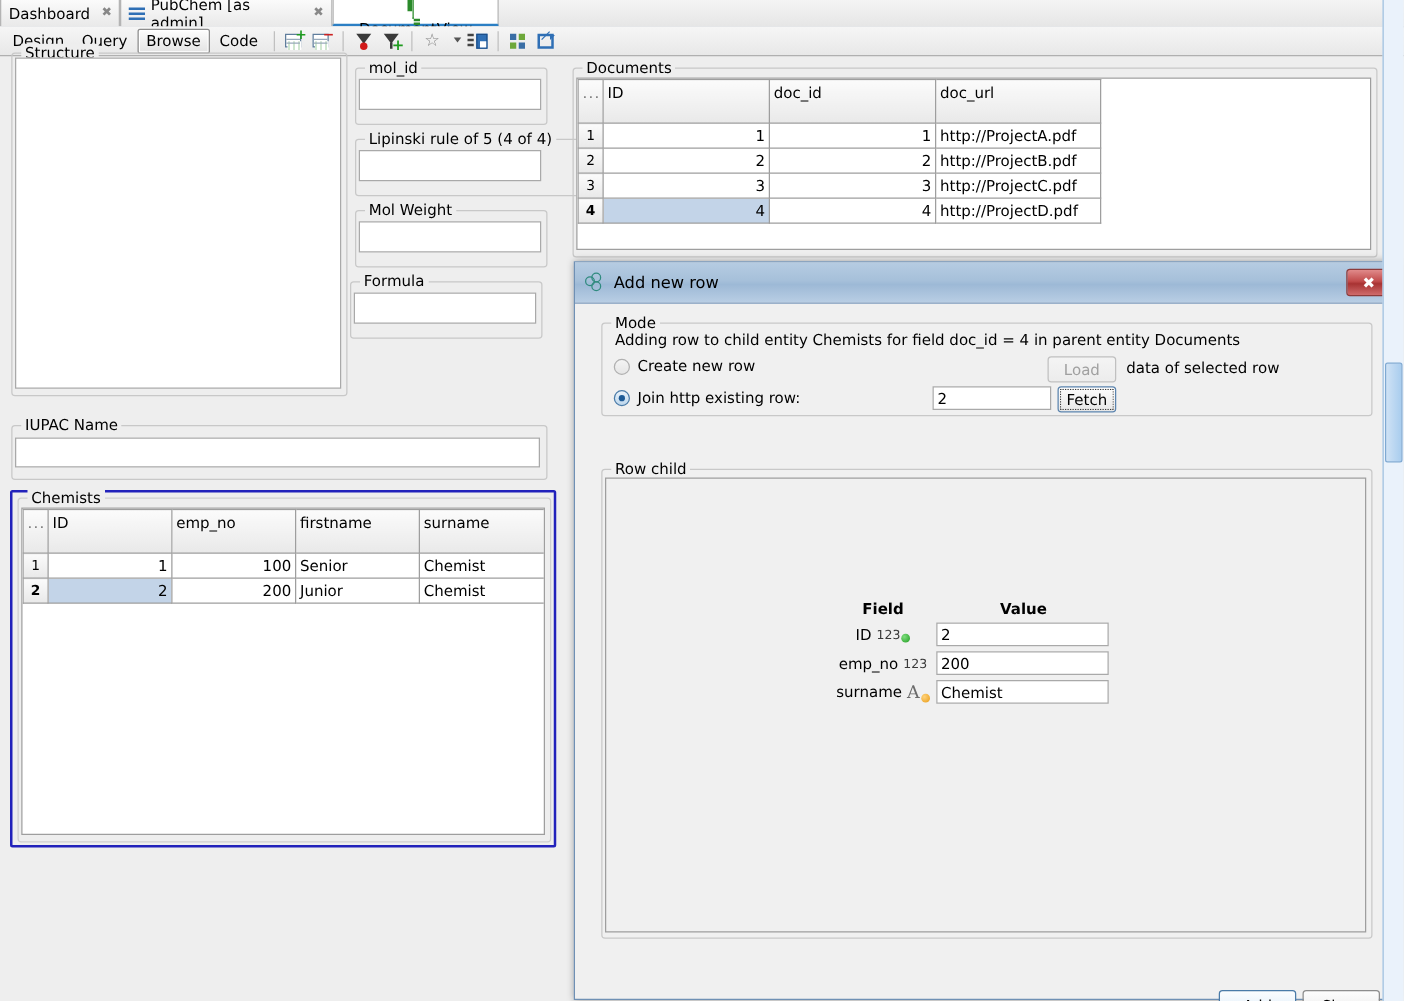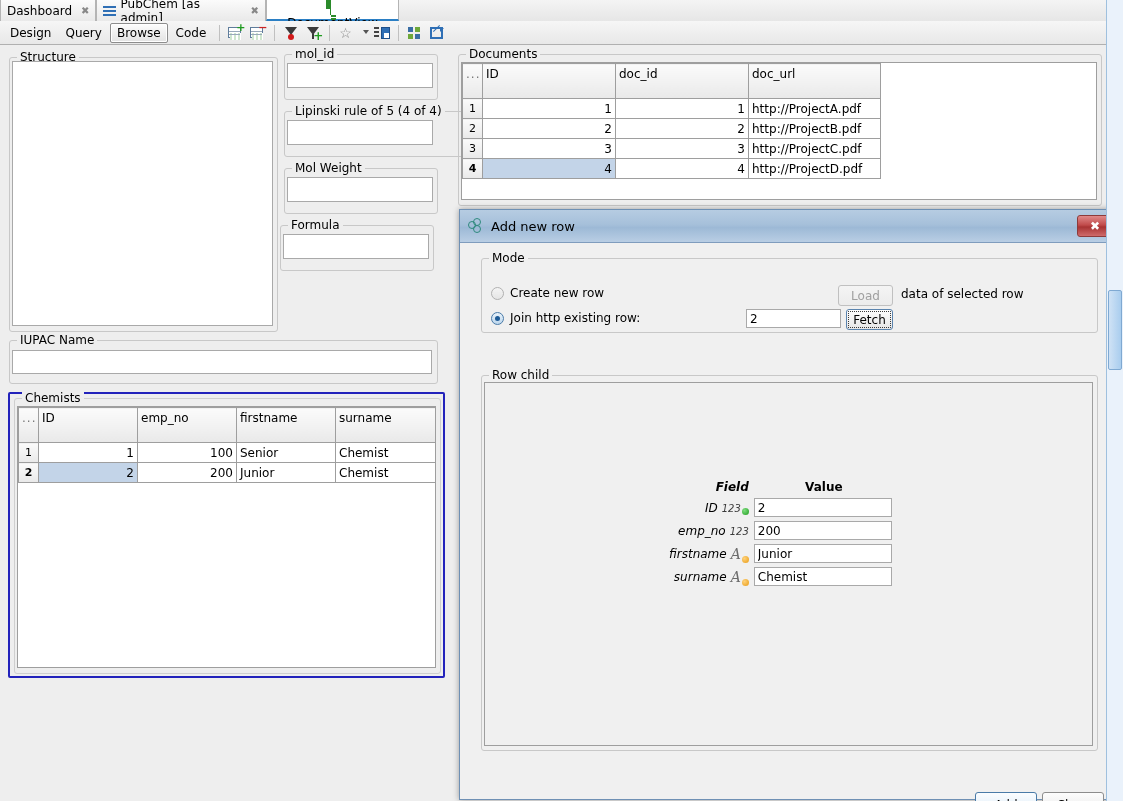--- a/index.html
+++ b/index.html
@@ -130,21 +130,21 @@
     border-radius:50%;background:#1d5a96;}
   .radio.off{opacity:.75;}
 
   .btn{border:1px solid #8d8d8d;border-radius:3px;
     background:linear-gradient(#fdfdfd,#e6e6e6);font-size:12px;
     display:flex;align-items:center;justify-content:center;cursor:pointer;color:#000;}
   .btn.disabled{color:#a0a0a0;background:linear-gradient(#f4f4f4,#ececec);border-color:#c0c0c0;}
   .btn.focusdot{outline:1px dotted #3a3a3a;outline-offset:-3px;border-color:#5b84ae;}
   .btn.defaultbtn{border:1px solid #4a7ba8;background:linear-gradient(#fbfdff,#d8e8f6);}
 
-  .fv-label{text-align:right;font-size:12px;white-space:nowrap;font-style:italic;}
+  .fv-label{text-align:center;font-size:12px;white-space:nowrap;}
   .ftype{font-size:10px;margin-left:4px;color:#3a3a3a;vertical-align:middle;}
   .ftype .badge{display:inline-block;width:7px;height:7px;border-radius:50%;
     vertical-align:bottom;margin-left:1px;}
   .badge-g{background:radial-gradient(circle at 35% 35%,#7ede7e,#1f9b1f);}
   .badge-o{background:radial-gradient(circle at 35% 35%,#ffd27a,#e89b15);}
   .typeA{font-size:14px;color:#6b6b6b;font-family:"DejaVu Serif","Liberation Serif",serif;}
 
   
   .vscroll{position:absolute;right:0;top:0;width:16px;height:801px;
     background:#eaf2fb;border-left:1px solid #9fc0de;}
@@ -234,21 +234,21 @@
           <s></s>
         </span>
     </div>
     <div class="tbicon">
       <span class="extbox"></span>
         <span class="extarrow"></span>
         <span class="extarrow2"></span>
     </div>
   </div>
 
-  <div class="group" style="left:9px;top:57px;width:267px;height:273px;">
+  <div class="group" style="left:9px;top:42px;width:267px;height:273px;">
     <div class="legend">Structure</div>
     <div class="panelbox" style="position:absolute;left:2px;top:3px;width:261px;height:265px;"></div>
   </div>
 
   <div class="group" style="left:9px;top:340px;width:427px;height:42px;">
     <div class="legend">IUPAC Name</div>
     <input class="textfield" style="position: absolute; left: 2px; top: 9px; width: 420px; height: 24px;" value="">
   </div>
 
   <div class="group" style="left:284px;top:54px;width:152px;height:44px;">
@@ -365,20 +365,21 @@
           <span></span>
         </span>
       <span class="dtxt">Add new row</span>
       <div class="closebtn">✖</div>
     </div>
 
     <div class="dlg-body">
 
       <div class="group" style="left:21px;top:15px;width:615px;height:73px;background:#f0f0f0;">
         <div class="legend" style="background:#f0f0f0;">Mode</div>
+        <div style="position:absolute;left:10px;top:6px;font-size:12px;">Adding row to child entity Chemists for field doc_id = 4 in parent entity Documents</div>
 
         <div style="position:absolute;left:9px;top:27px;display:flex;align-items:center;gap:6px;">
           <span class="radio off"></span>
           <span>Create new row</span>
         </div>
         <div class="btn disabled" style="position:absolute;left:356px;top:26px;width:53px;height:19px;">Load</div>
         <div style="position:absolute;left:419px;top:28px;font-size:12px;">data of selected row</div>
 
         <div style="position:absolute;left:9px;top:52px;display:flex;align-items:center;gap:6px;">
           <span class="radio on"></span>
@@ -411,28 +412,20 @@
               <tr>
                 <td class="fv-label">
                   <span>emp_no</span><span class="ftype">123</span>
                 </td>
                 <td>
                   <input class="textfield" style="width: 138px; height: 19px;" value="200">
                 </td>
               </tr>
               <tr>
                 <td class="fv-label">
-                  <span>firstname</span><span class="ftype"><span class="typeA">A</span><span class="badge badge-o"></span></span>
-                </td>
-                <td>
-                  <input class="textfield" style="width: 138px; height: 19px;" value="Junior">
-                </td>
-              </tr>
-              <tr>
-                <td class="fv-label">
                   <span>surname</span><span class="ftype"><span class="typeA">A</span><span class="badge badge-o"></span></span>
                 </td>
                 <td>
                   <input class="textfield" style="width: 138px; height: 19px;" value="Chemist">
                 </td>
               </tr>
             </tbody>
           </table>
         </div>
       </div>

